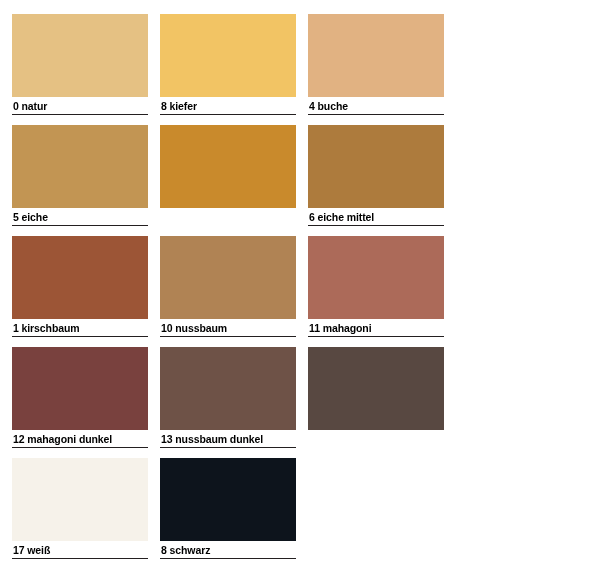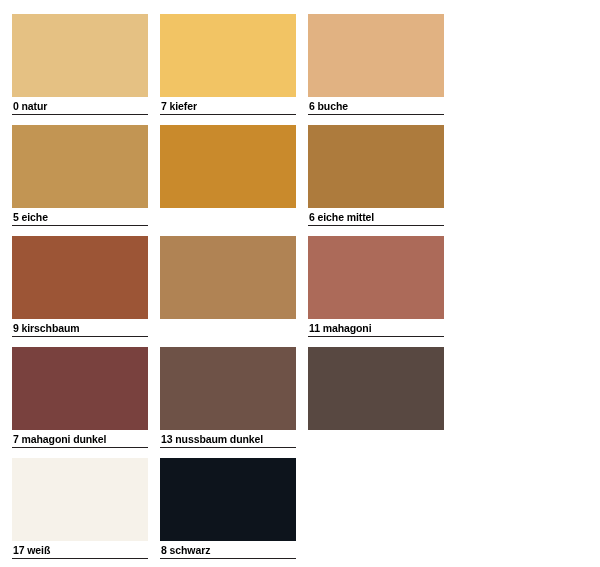--- a/index.html
+++ b/index.html
@@ -51,51 +51,52 @@
 </head>
 <body>
 
 <div id="swatch-grid">
     <div class="swatch-cell">
       <div class="swatch-chip" style="background-color: rgb(229, 193, 131);"></div>
       <div class="swatch-label">0 natur</div>
     </div>
     <div class="swatch-cell">
       <div class="swatch-chip" style="background-color: rgb(242, 196, 100);"></div>
-      <div class="swatch-label">7 kiefer</div>
+      <div class="swatch-label">8 kiefer</div>
     </div>
     <div class="swatch-cell">
       <div class="swatch-chip" style="background-color: rgb(225, 178, 130);"></div>
-      <div class="swatch-label">6 buche</div>
+      <div class="swatch-label">4 buche</div>
     </div>
     <div class="swatch-cell">
       <div class="swatch-chip" style="background-color: rgb(194, 149, 83);"></div>
       <div class="swatch-label">5 eiche</div>
     </div>
     <div class="swatch-cell">
       <div class="swatch-chip" style="background-color: rgb(201, 138, 44);"></div>
     </div>
     <div class="swatch-cell">
       <div class="swatch-chip" style="background-color: rgb(173, 123, 61);"></div>
       <div class="swatch-label">6 eiche mittel</div>
     </div>
     <div class="swatch-cell">
       <div class="swatch-chip" style="background-color: rgb(156, 85, 54);"></div>
-      <div class="swatch-label">9 kirschbaum</div>
+      <div class="swatch-label">1 kirschbaum</div>
     </div>
     <div class="swatch-cell">
       <div class="swatch-chip" style="background-color: rgb(176, 131, 84);"></div>
+      <div class="swatch-label">10 nussbaum</div>
     </div>
     <div class="swatch-cell">
       <div class="swatch-chip" style="background-color: rgb(172, 106, 89);"></div>
       <div class="swatch-label">11 mahagoni</div>
     </div>
     <div class="swatch-cell">
       <div class="swatch-chip" style="background-color: rgb(121, 65, 62);"></div>
-      <div class="swatch-label">7 mahagoni dunkel</div>
+      <div class="swatch-label">12 mahagoni dunkel</div>
     </div>
     <div class="swatch-cell">
       <div class="swatch-chip" style="background-color: rgb(110, 82, 71);"></div>
       <div class="swatch-label">13 nussbaum dunkel</div>
     </div>
     <div class="swatch-cell">
       <div class="swatch-chip" style="background-color: rgb(88, 72, 65);"></div>
     </div>
     <div class="swatch-cell">
       <div class="swatch-chip" style="background-color: rgb(246, 242, 234);"></div>

